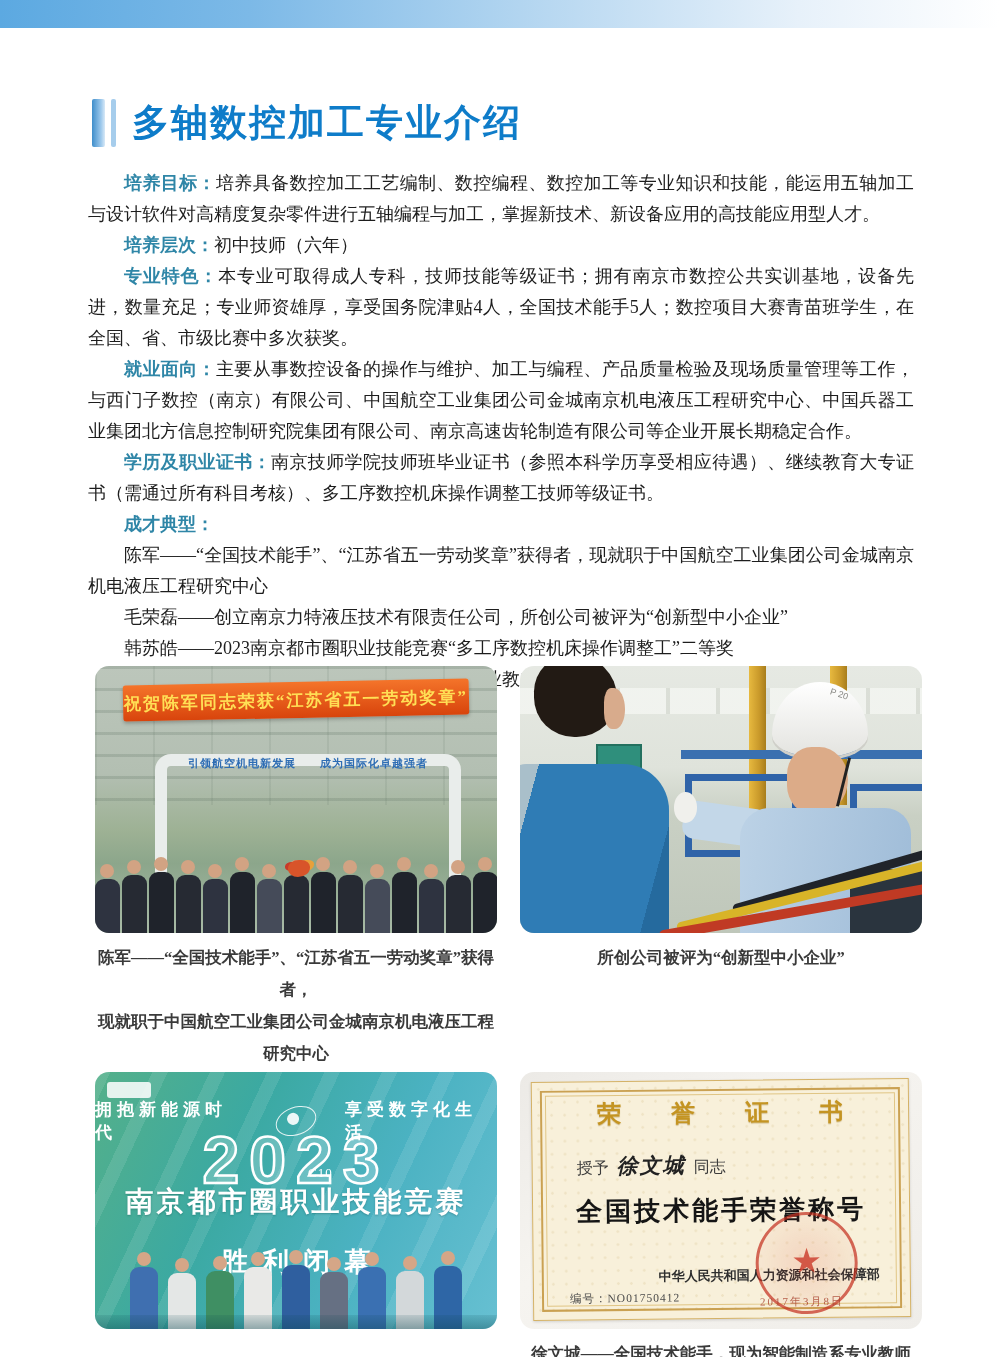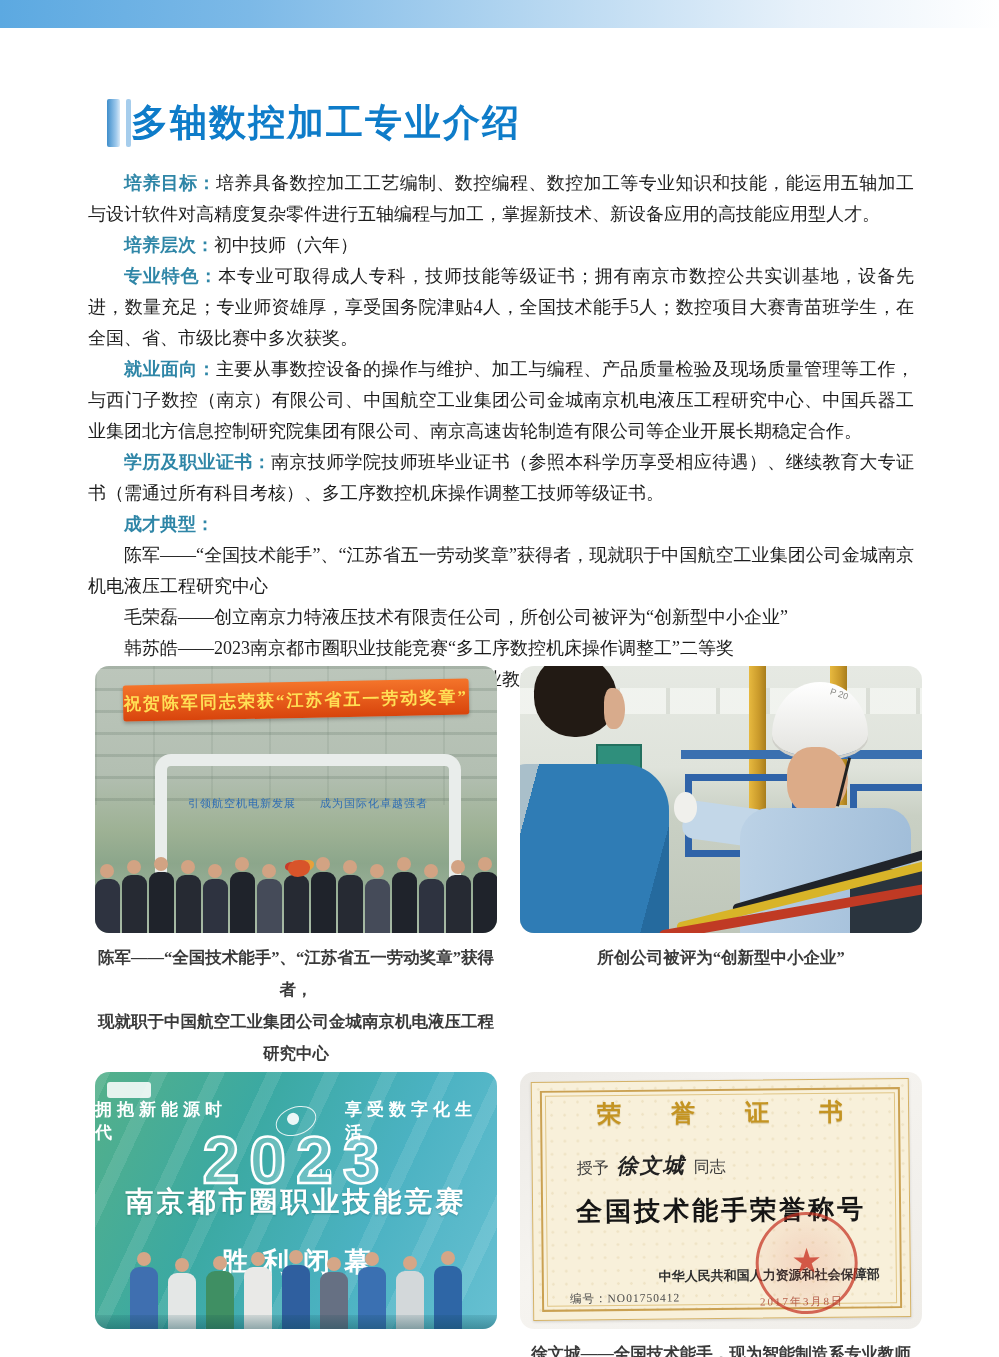--- a/index.html
+++ b/index.html
@@ -7,21 +7,21 @@
     position:relative; width:999px; height:1357px; margin:0 auto;
     background:#ffffff; overflow:hidden;
     font-family:"Liberation Serif","DejaVu Serif",serif;
   }
   
   .topbar {
     position:absolute; top:0; left:0; right:0; height:28px;
     background:linear-gradient(90deg,#5ca9e1 0%,#7cb9e7 25%,#b8d8f1 55%,#e7f1fa 80%,#ffffff 100%);
   }
   
-  .title-row { position:absolute; left:107px; top:98px; display:flex; align-items:center; height:50px; }
+  .title-row { position:absolute; left:92px; top:98px; display:flex; align-items:center; gap:16px; height:50px; }
   .accent { display:flex; gap:6px; height:48px; }
   .accent .bar1 { width:13px; border-radius:2px; background:linear-gradient(90deg,#3f8ecb 0%,#9ec9ec 70%,#d8e9f7 100%); }
   .accent .bar2 { width:5px; border-radius:2px; background:#a6cdec; }
   .page-title {
     margin:0; font-family:"Liberation Sans","DejaVu Sans",sans-serif;
     font-size:37px; font-weight:700; color:#0e7cc9; letter-spacing:2px;
   }
   
   .body-text { position:absolute; left:88px; top:168px; width:826px; }
   .body-text p { margin:0; font-size:18px; line-height:31px; color:#1d1d1d; text-align:justify; text-indent:2em; }
@@ -46,21 +46,21 @@
   .p1-banner {
     position:absolute; top:16px; left:7%; width:86%; height:36px;
     background:linear-gradient(180deg,#f4742a,#d8440c); transform:rotate(-1.2deg);
     display:flex; align-items:center; justify-content:center;
     color:#ffdf55; font-weight:700; font-size:17px; letter-spacing:2px;
     border-radius:3px; box-shadow:0 2px 4px rgba(0,0,0,.25);
   }
   .p1-arch { position:absolute; top:88px; left:15%; width:70%; height:180px;
     border:12px solid #e9edeb; border-bottom:none; border-radius:16px 16px 0 0; }
   .p1-arch span { position:absolute; top:-10px; left:0; right:0; text-align:center;
-    color:#2e6db4; font-size:11px; font-weight:400; letter-spacing:1px;margin-top:40px; }
+    color:#2e6db4; font-size:11px; font-weight:700; letter-spacing:1px; }
   .p1-board { position:absolute; top:128px; left:26%; width:48%; height:130px;
     background:linear-gradient(180deg,#e2f0f7,#b9dbec);
     clip-path:polygon(7% 0,93% 0,100% 100%,0 100%); text-align:center; }
   .p1-brand { margin:10px auto 8px; width:92px; height:10px; background:rgba(255,255,255,.9); border-radius:5px; }
   .p1-slogan { color:#1f7ac0; font-weight:700; font-size:15px; letter-spacing:3px; }
   .p1-crowd { position:absolute; left:0; right:0; bottom:0; height:96px;
     display:flex; justify-content:center; align-items:flex-end; gap:2px; }
   .pp { position:relative; display:flex; flex-direction:column; align-items:center; }
   .pp .hd { width:14px; height:14px; border-radius:50%; background:#d2a383; margin-bottom:1px; }
   .pp .bd { width:25px; height:58px; border-radius:9px 9px 0 0; background:#262a33; }

